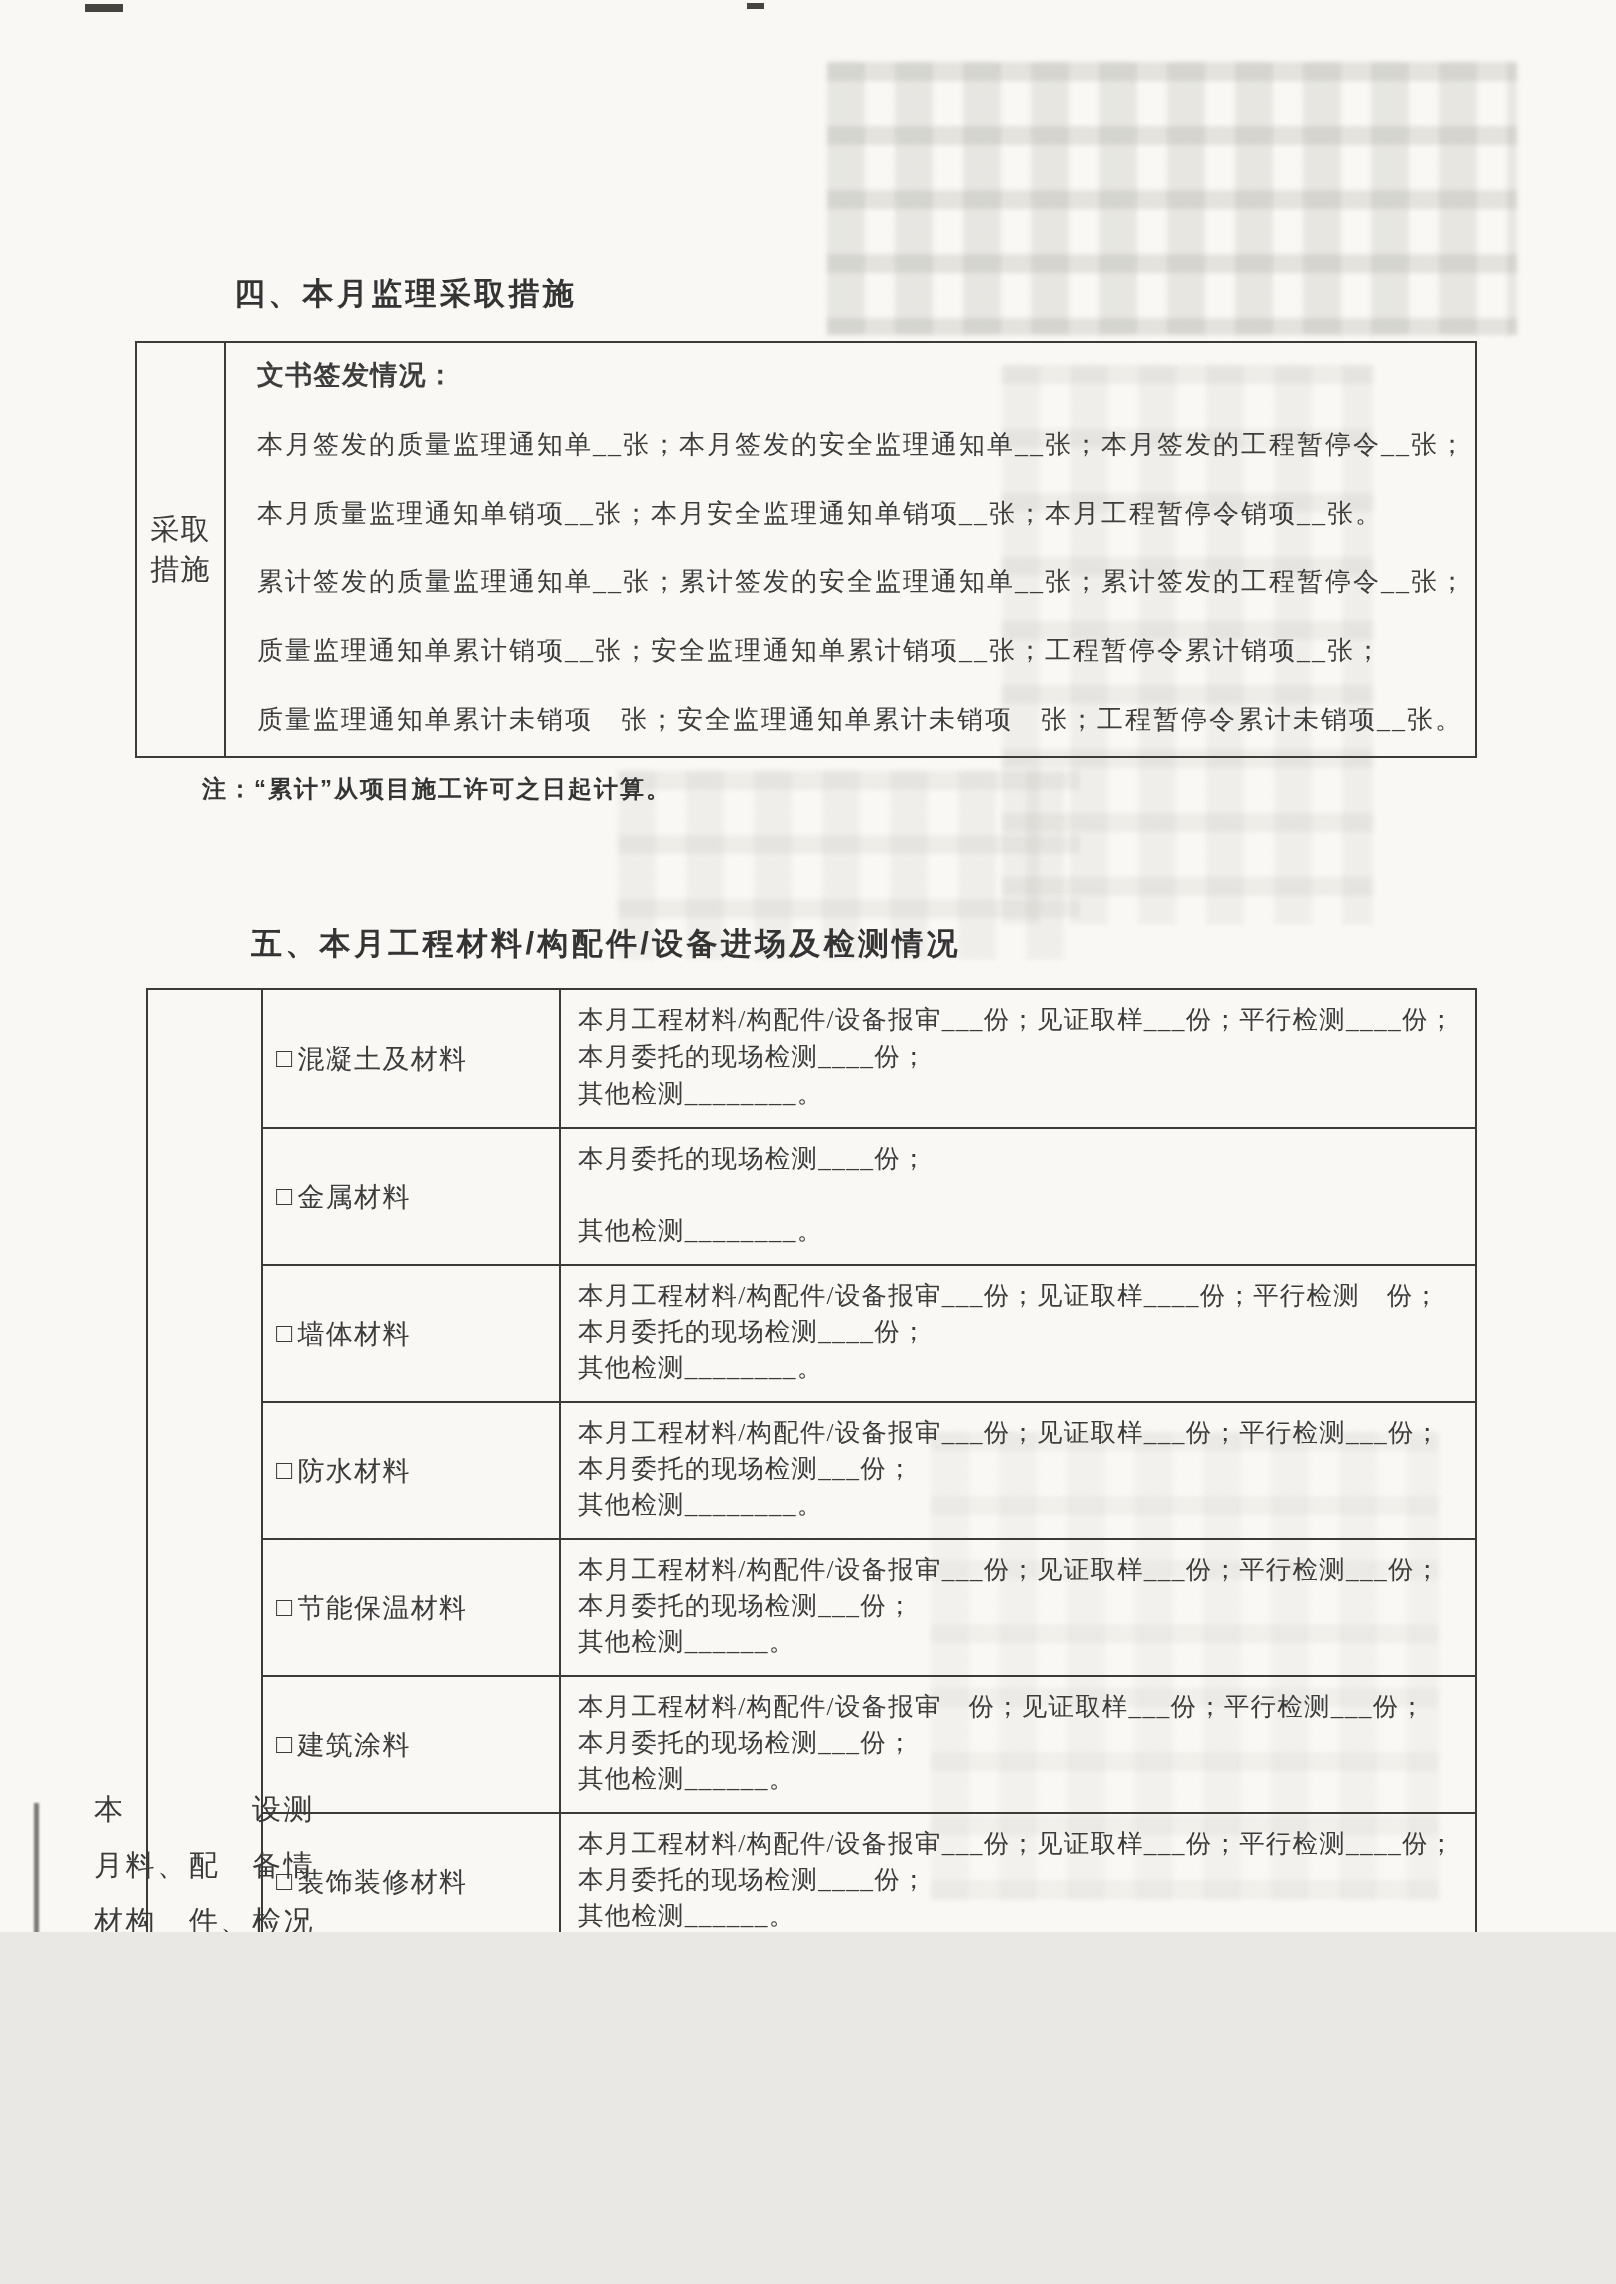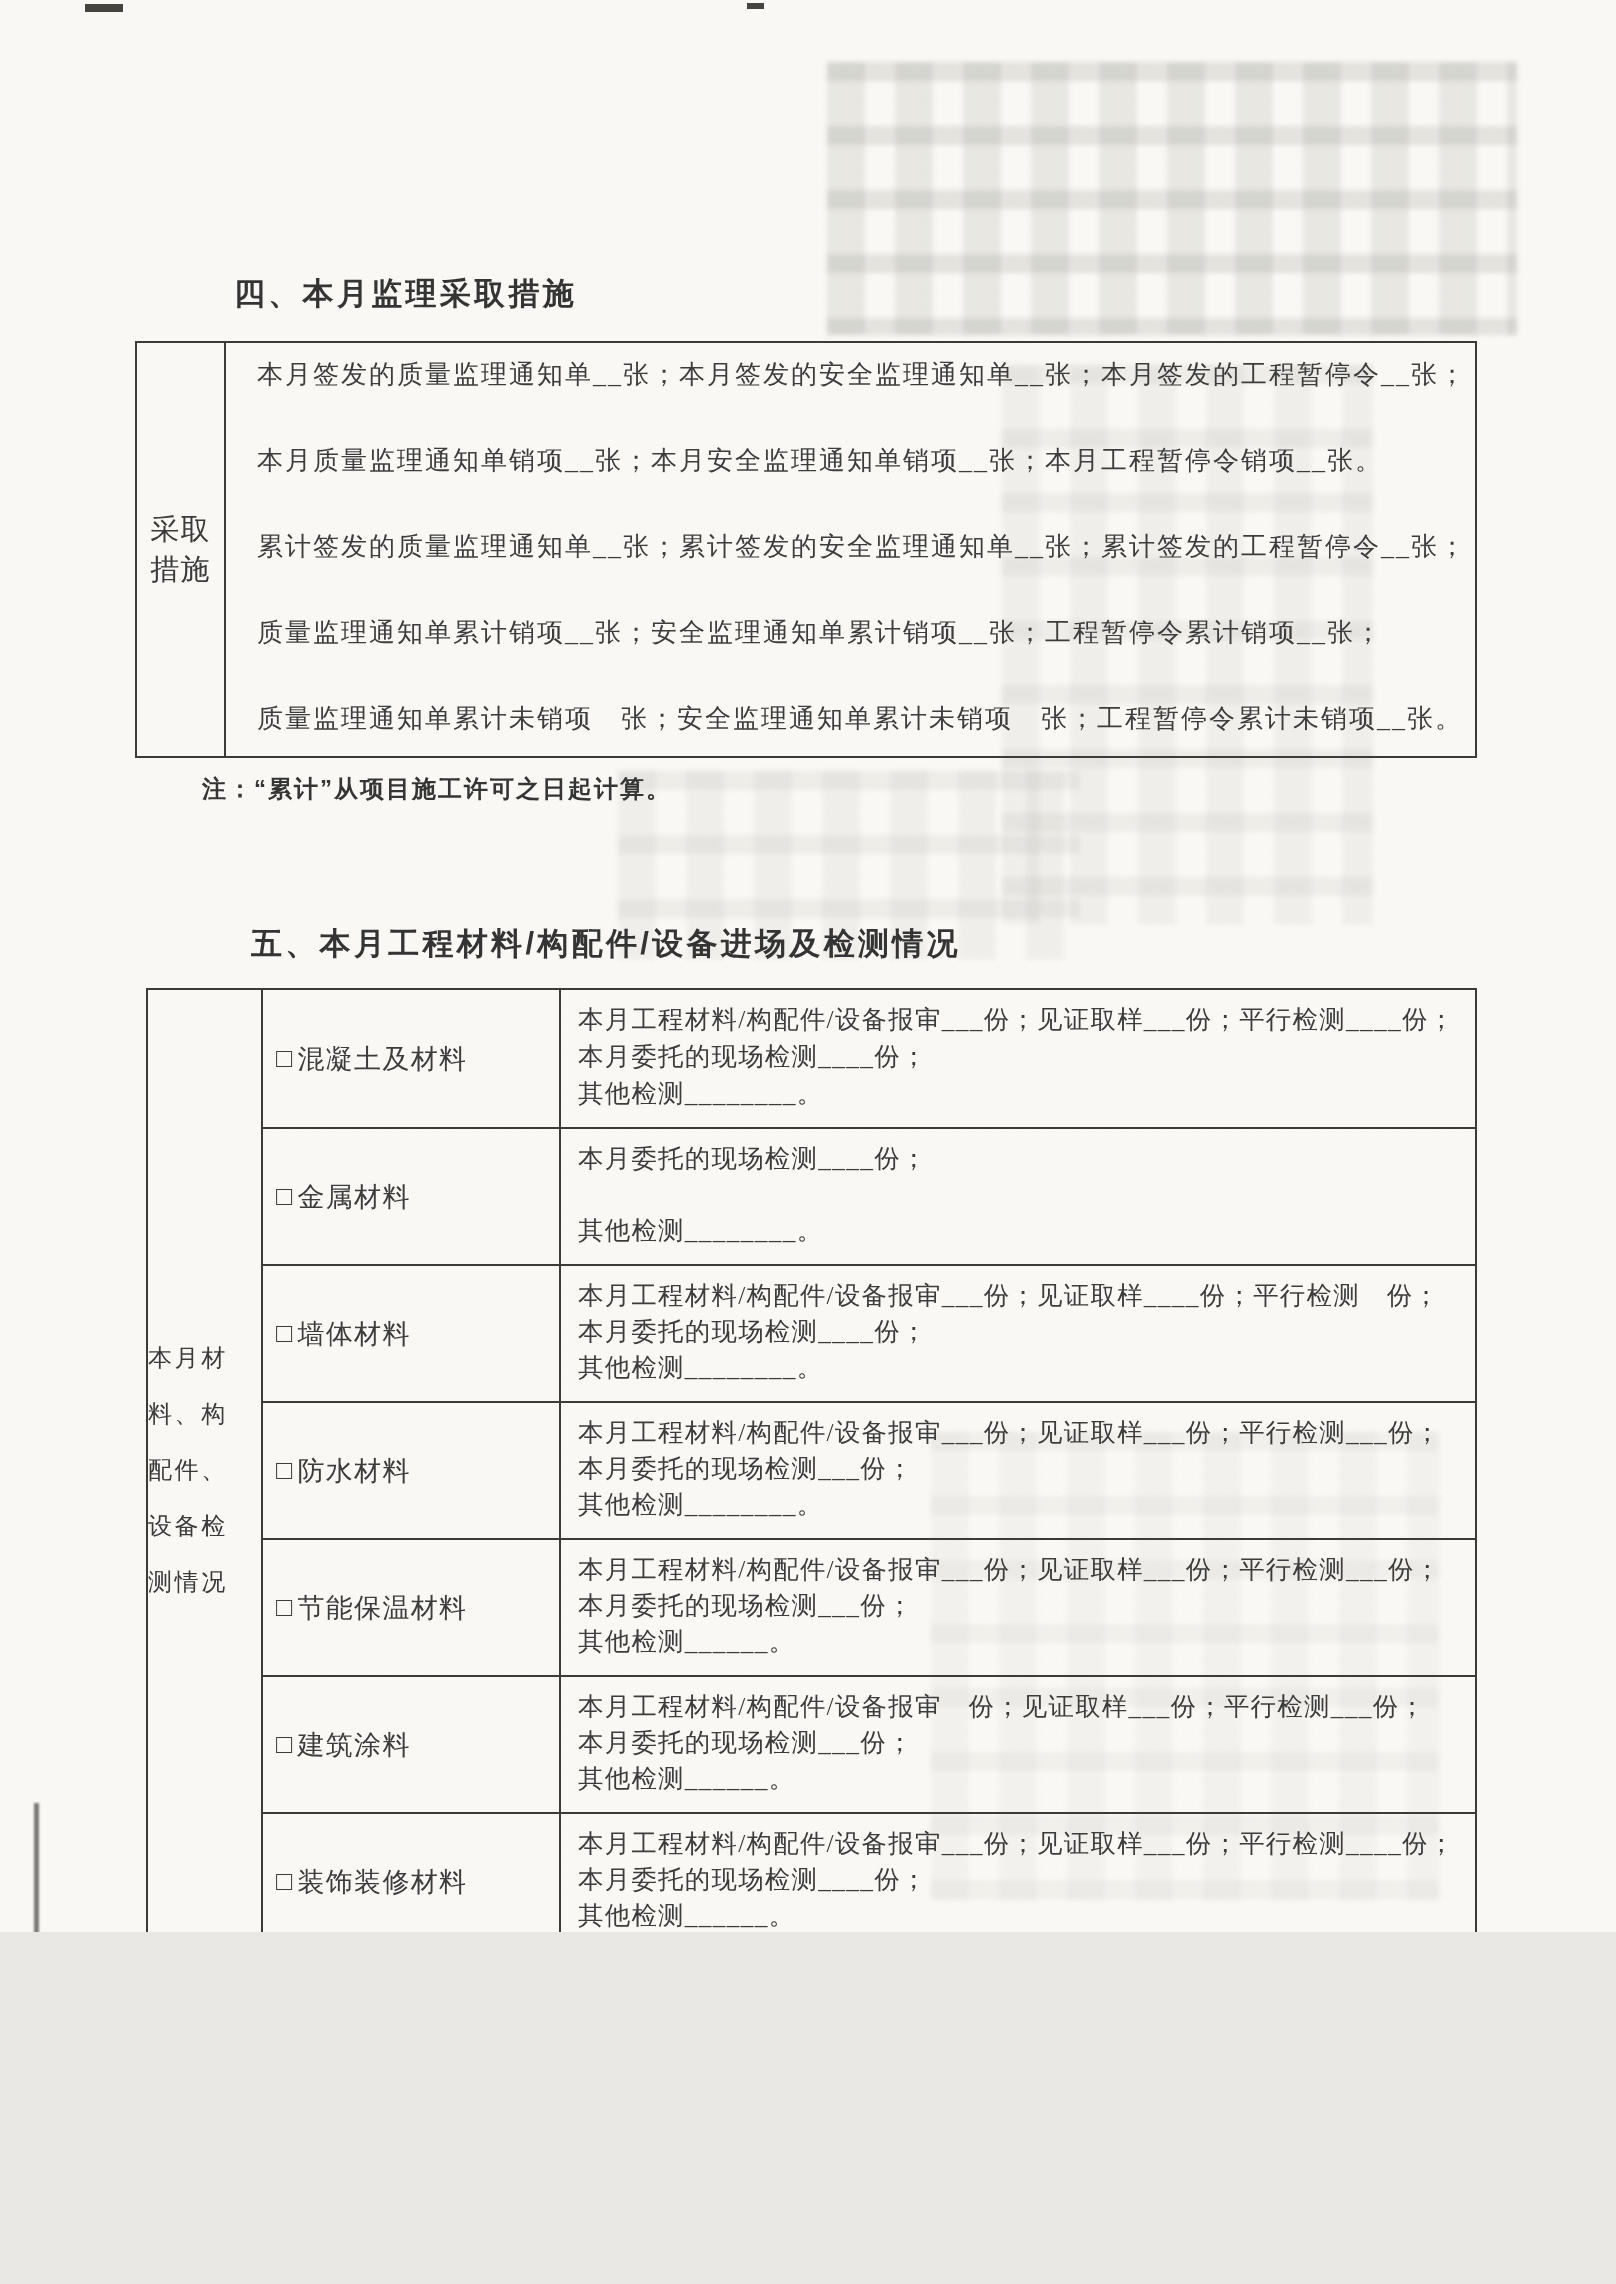--- a/index.html
+++ b/index.html
@@ -60,22 +60,22 @@
   .table2{
     position:absolute;left:146px;top:988px;width:1331px;height:963px;
     border:2.6px solid #3c3b38;box-sizing:border-box;
     display:grid;
     grid-template-columns:115px 298px 1fr;
     grid-template-rows:repeat(7,1fr);
   }
   .t2-rowhead{
     grid-row:1 / span 7;grid-column:1;
     border-right:2px solid #3c3b38;
-    display:flex;flex-direction:column;justify-content:center;align-items:flex-start;
-    font-size:24px;line-height:56px;letter-spacing:2.6px;color:#3a3a3a;
+    display:flex;justify-content:center;align-items:flex-end;
+    font-size:29px;line-height:56px;letter-spacing:2.6px;color:#3a3a3a;
   }
   .t2-cat{
     grid-column:2;
     border-right:2px solid #3c3b38;
     display:flex;align-items:center;
     padding-left:13px;font-size:27px;letter-spacing:1.3px;color:#3c3c3c;
     box-sizing:border-box;white-space:nowrap;
   }
   .t2-detail{
     grid-column:3;
@@ -107,20 +107,21 @@
   <div class="speck" style="left:747px;top:2.6px;width:17px;height:6.5px;"></div>
 
   <div class="sec-title" style="left:234px;top:273px;">四、本月监理采取措施</div>
 
   <div class="table1">
     <div class="t1-rowhead">
       <span>采取</span>
       <span>措施</span>
     </div>
     <div class="t1-content">
+      <div class="t1-header">文书签发情况：</div>
       <div class="t1-line">
         <span>本月签发的质量监理通知单__张；</span>
         <span>本月签发的安全监理通知单__张；</span>
         <span>本月签发的工程暂停令__张；</span>
       </div>
       <div class="t1-line">
         <span>本月质量监理通知单销项__张；</span>
         <span>本月安全监理通知单销项__张；</span>
         <span>本月工程暂停令销项__张。</span>
       </div>

